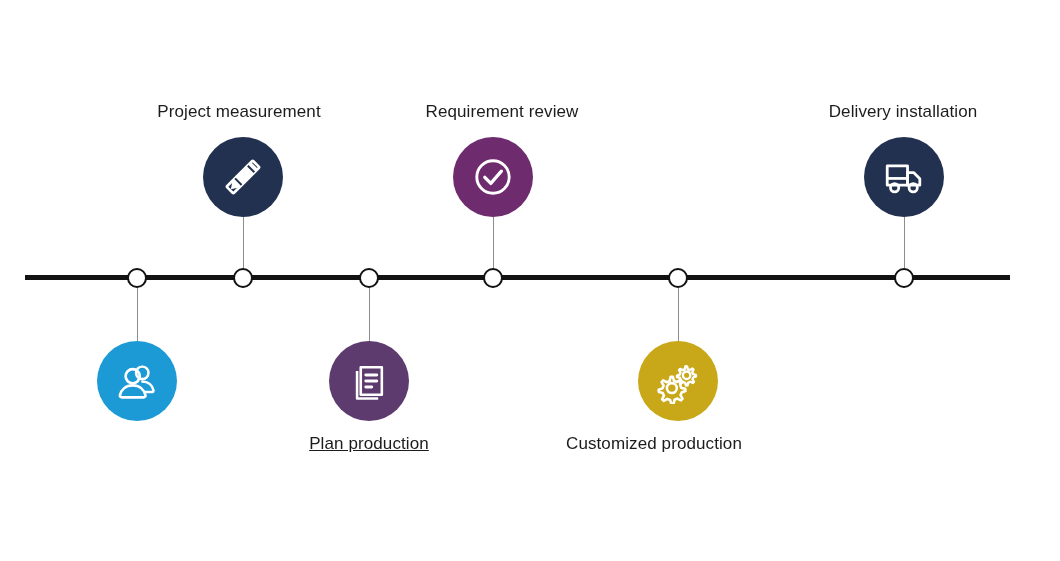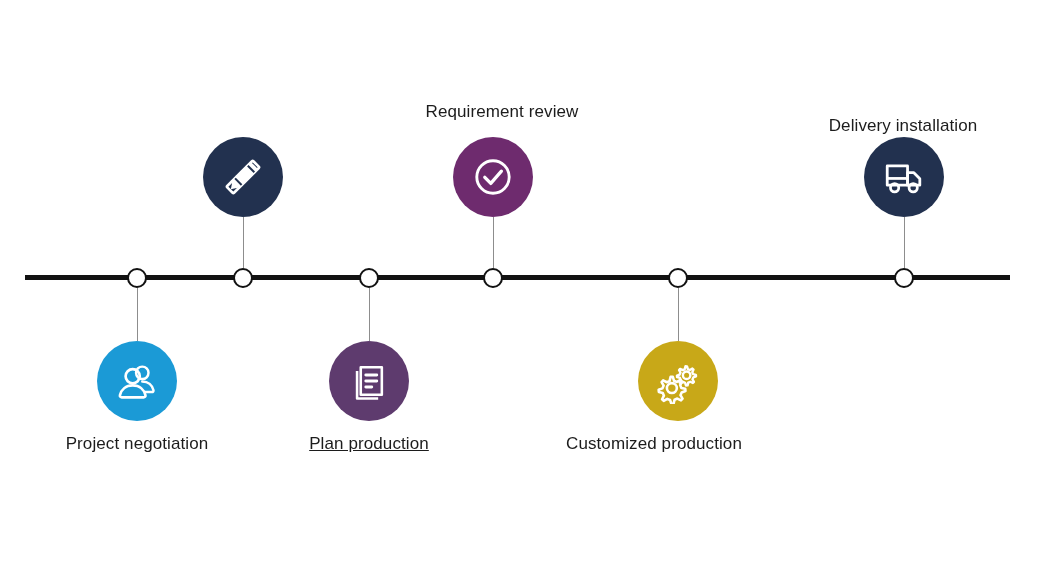--- a/index.html
+++ b/index.html
@@ -84,41 +84,41 @@
   <div class="icon-disc" style="left:137px; top:381px; background:#1b9ad6;">
     <span>
       <svg width="46" height="46" viewBox="0 0 48 48" fill="none">
         <circle cx="29.5" cy="15.5" r="6.5" stroke="#ffffff" stroke-width="2.6"></circle>
         <path d="M29.5 24.5c6.2 0 10.5 3.8 11.7 9.2.2 1-.6 1.9-1.6 1.9h-7.1" stroke="#ffffff" stroke-width="2.6" stroke-linecap="round" stroke-linejoin="round"></path>
         <circle cx="19.5" cy="19" r="7.4" stroke="#ffffff" stroke-width="2.8"></circle>
         <path d="M19.5 28.6c-7.1 0-12 4.3-13.3 10.3-.25 1.15.66 2.2 1.85 2.2h22.9c1.19 0 2.1-1.05 1.85-2.2-1.3-6-6.2-10.3-13.3-10.3z" stroke="#ffffff" stroke-width="2.8" stroke-linejoin="round"></path>
       </svg>
     </span>
   </div>
-  <div class="stage-label" style="left:137px; top:434px;">Project negotiation</div>
 
   <div class="connector" style="left:243px; top:217px; height:51px;"></div>
   <div class="node" style="left:243px;"></div>
   <div class="icon-disc" style="left:243px; top:177px; background:#22314f;">
     <span>
       <svg width="48" height="48" viewBox="0 0 48 48" fill="none">
 
         <g transform="rotate(-45 24 24)">
           <rect x="5.5" y="19.2" width="37" height="9.6" rx="1" stroke="#ffffff" stroke-width="2.6" fill="none"></rect>
           <path d="M13 19.2v5M20 19.2v5M27 19.2v5M34 19.2v5" stroke="#ffffff" stroke-width="2.3" stroke-linecap="round"></path>
         </g>
 
         <g transform="rotate(45 24 24)">
           <path d="M19.4 7.8h9.2v26.4l-4.6 7-4.6-7V7.8z" fill="#ffffff"></path>
           <path d="M19.4 30.6h9.2" stroke="#22314f" stroke-width="2"></path>
           <path d="M19.4 12.6h9.2" stroke="#22314f" stroke-width="2"></path>
         </g>
       </svg>
     </span>
   </div>
+  <div class="stage-label" style="left:239px; top:102px;">Project measurement</div>
 
   <div class="connector" style="left:369px; top:288px; height:53px;"></div>
   <div class="node" style="left:369px;"></div>
   <div class="icon-disc" style="left:369px; top:381px; background:#5e3b6e;">
     <span>
       <svg width="44" height="44" viewBox="0 0 48 48" fill="none">
         <path d="M15 9h23v30H15z" stroke="#ffffff" stroke-width="2.8" stroke-linejoin="round"></path>
         <path d="M11 13v30h23" stroke="#ffffff" stroke-width="2.8" stroke-linejoin="round"></path>
         <path d="M20.5 17.5h12" stroke="#ffffff" stroke-width="3.1" stroke-linecap="round"></path>
         <path d="M20.5 24h12" stroke="#ffffff" stroke-width="3.1" stroke-linecap="round"></path>
@@ -166,15 +166,15 @@
     <span>
       <svg width="46" height="46" viewBox="0 0 48 48" fill="none">
         <path d="M6.5 12.5h21.2v20H6.5z" stroke="#ffffff" stroke-width="2.9" stroke-linejoin="round"></path>
         <path d="M27.7 19.5h6.6l6.2 6.4v6.6h-12.8z" stroke="#ffffff" stroke-width="2.9" stroke-linejoin="round"></path>
         <path d="M6.5 25.5h21.2" stroke="#ffffff" stroke-width="2.9"></path>
         <circle cx="14.2" cy="35.2" r="4.3" stroke="#ffffff" stroke-width="2.9"></circle>
         <circle cx="33.6" cy="35.2" r="4.3" stroke="#ffffff" stroke-width="2.9"></circle>
       </svg>
     </span>
   </div>
-  <div class="stage-label" style="left:903px; top:116px;">Delivery installation</div>
+  <div class="stage-label" style="left:903px; top:102px;">Delivery installation</div>
 
 </div>
 
 </body></html>

